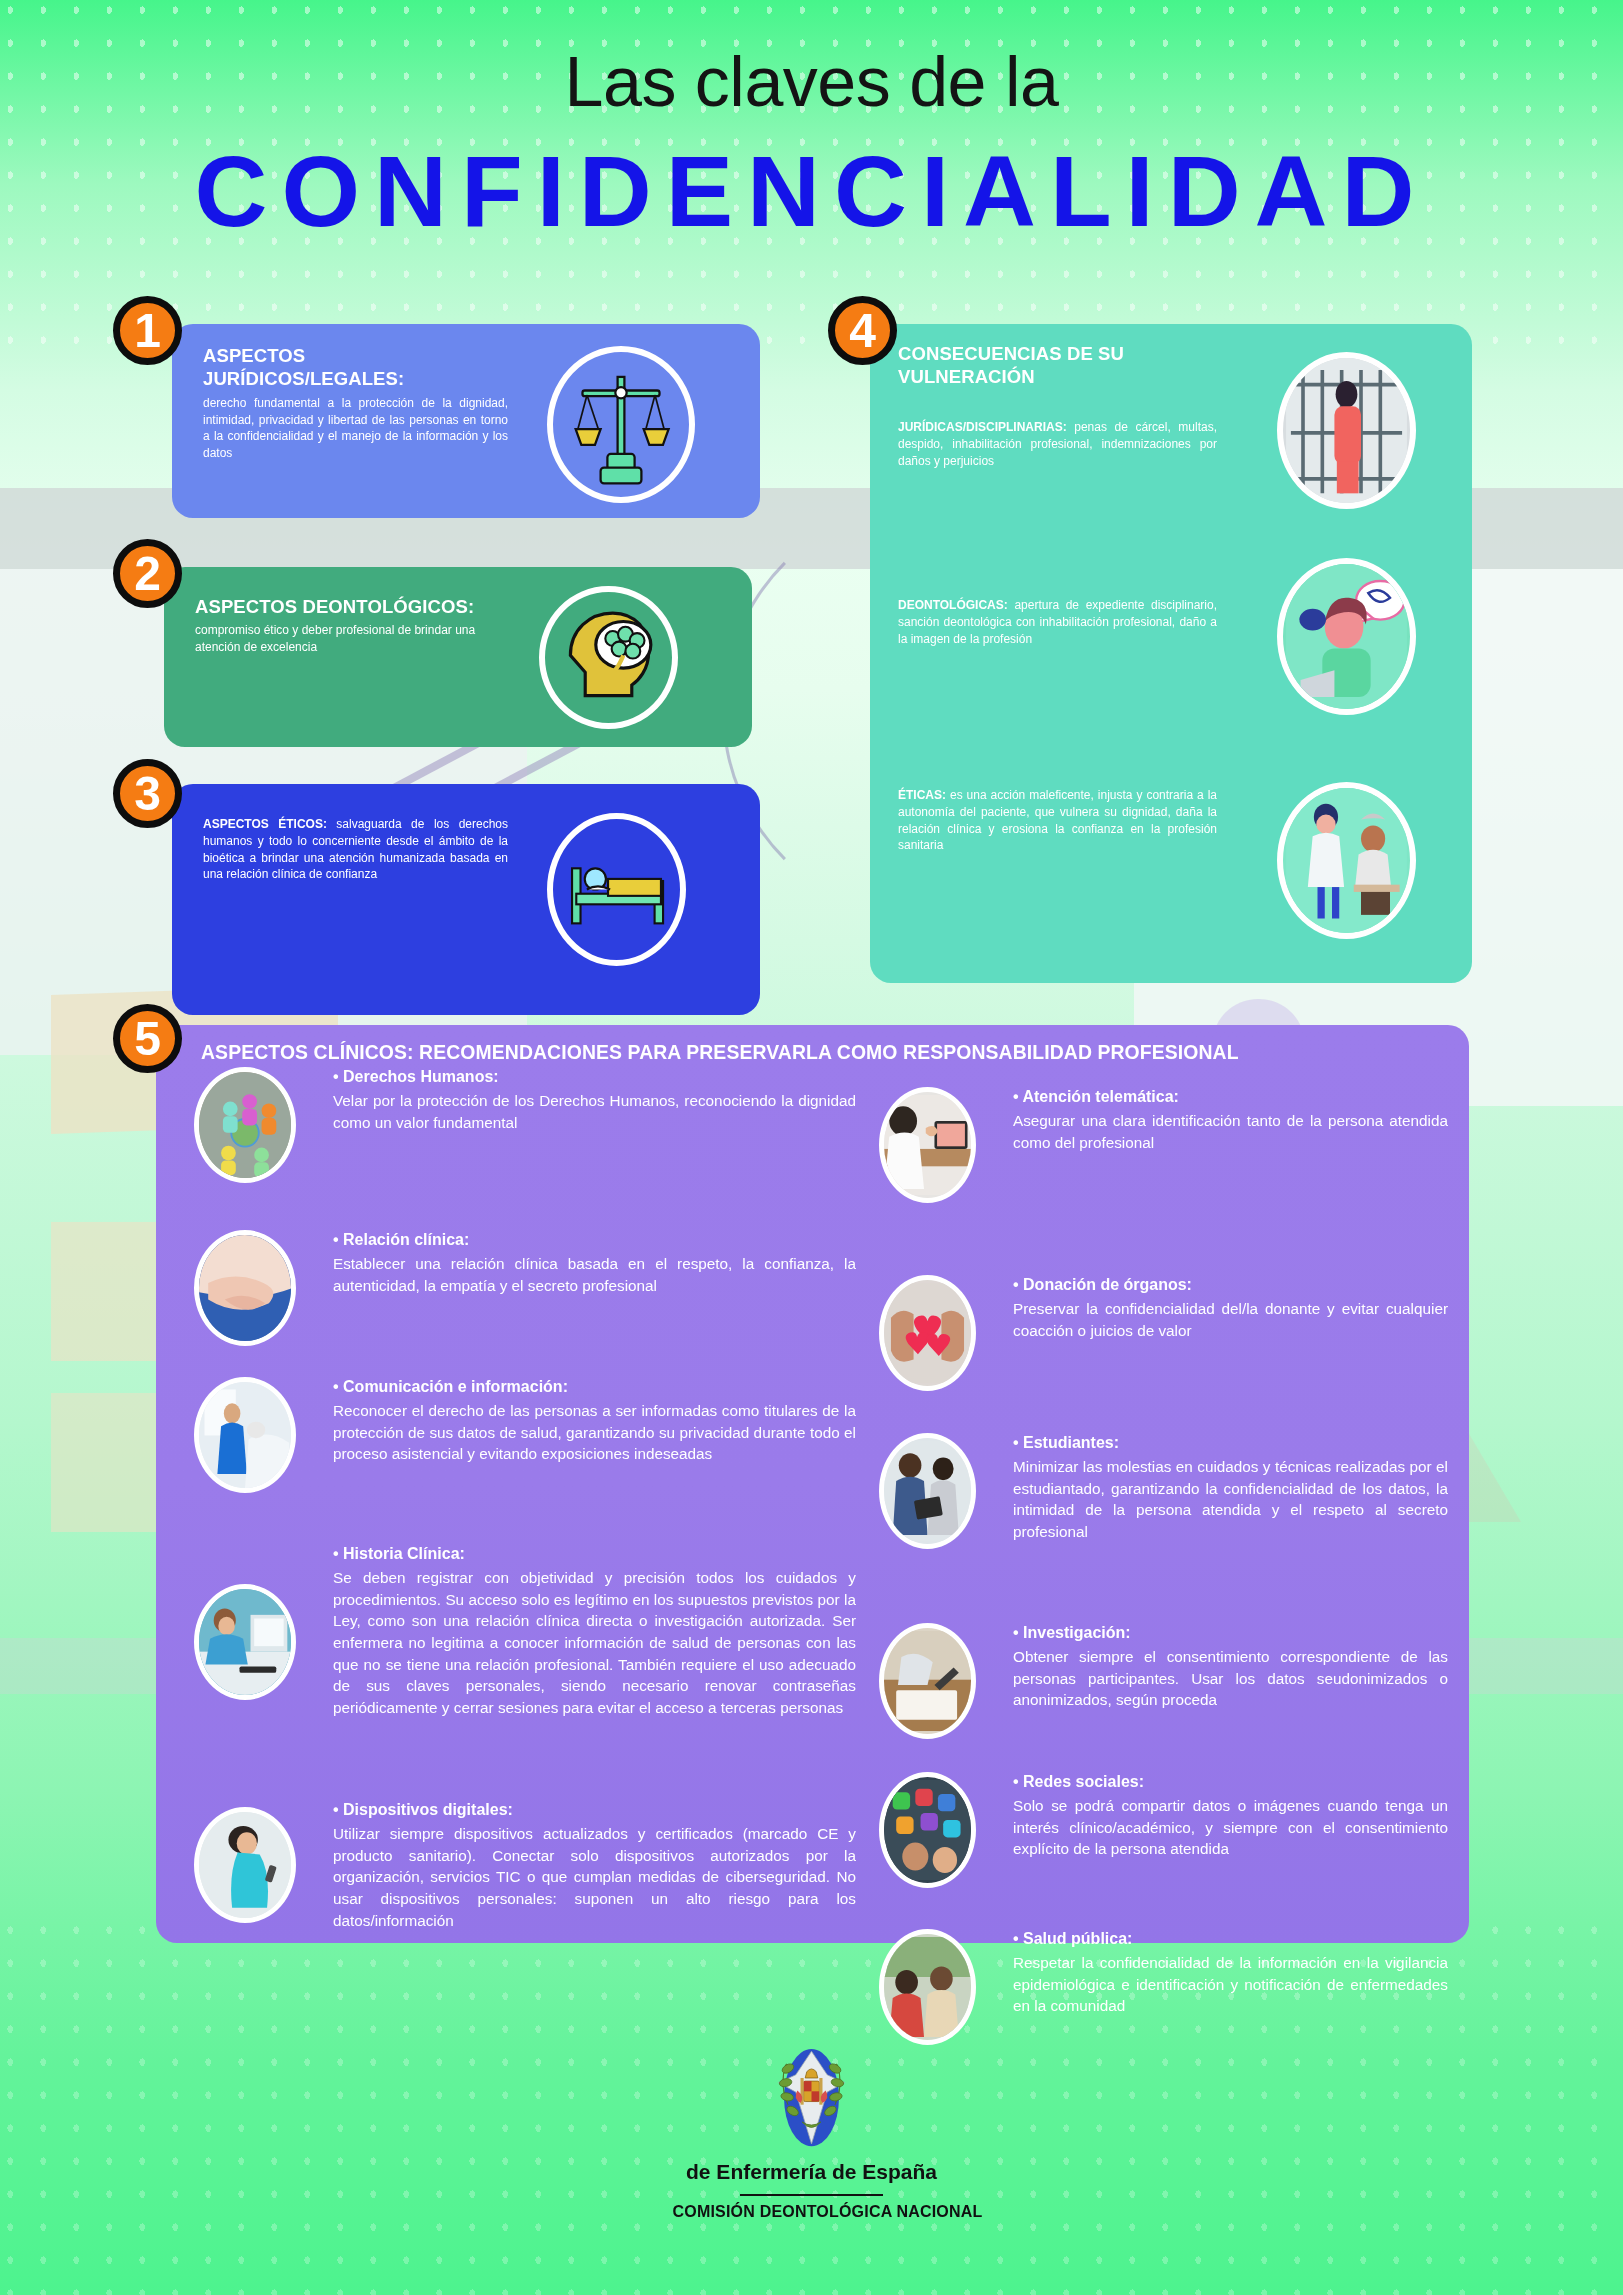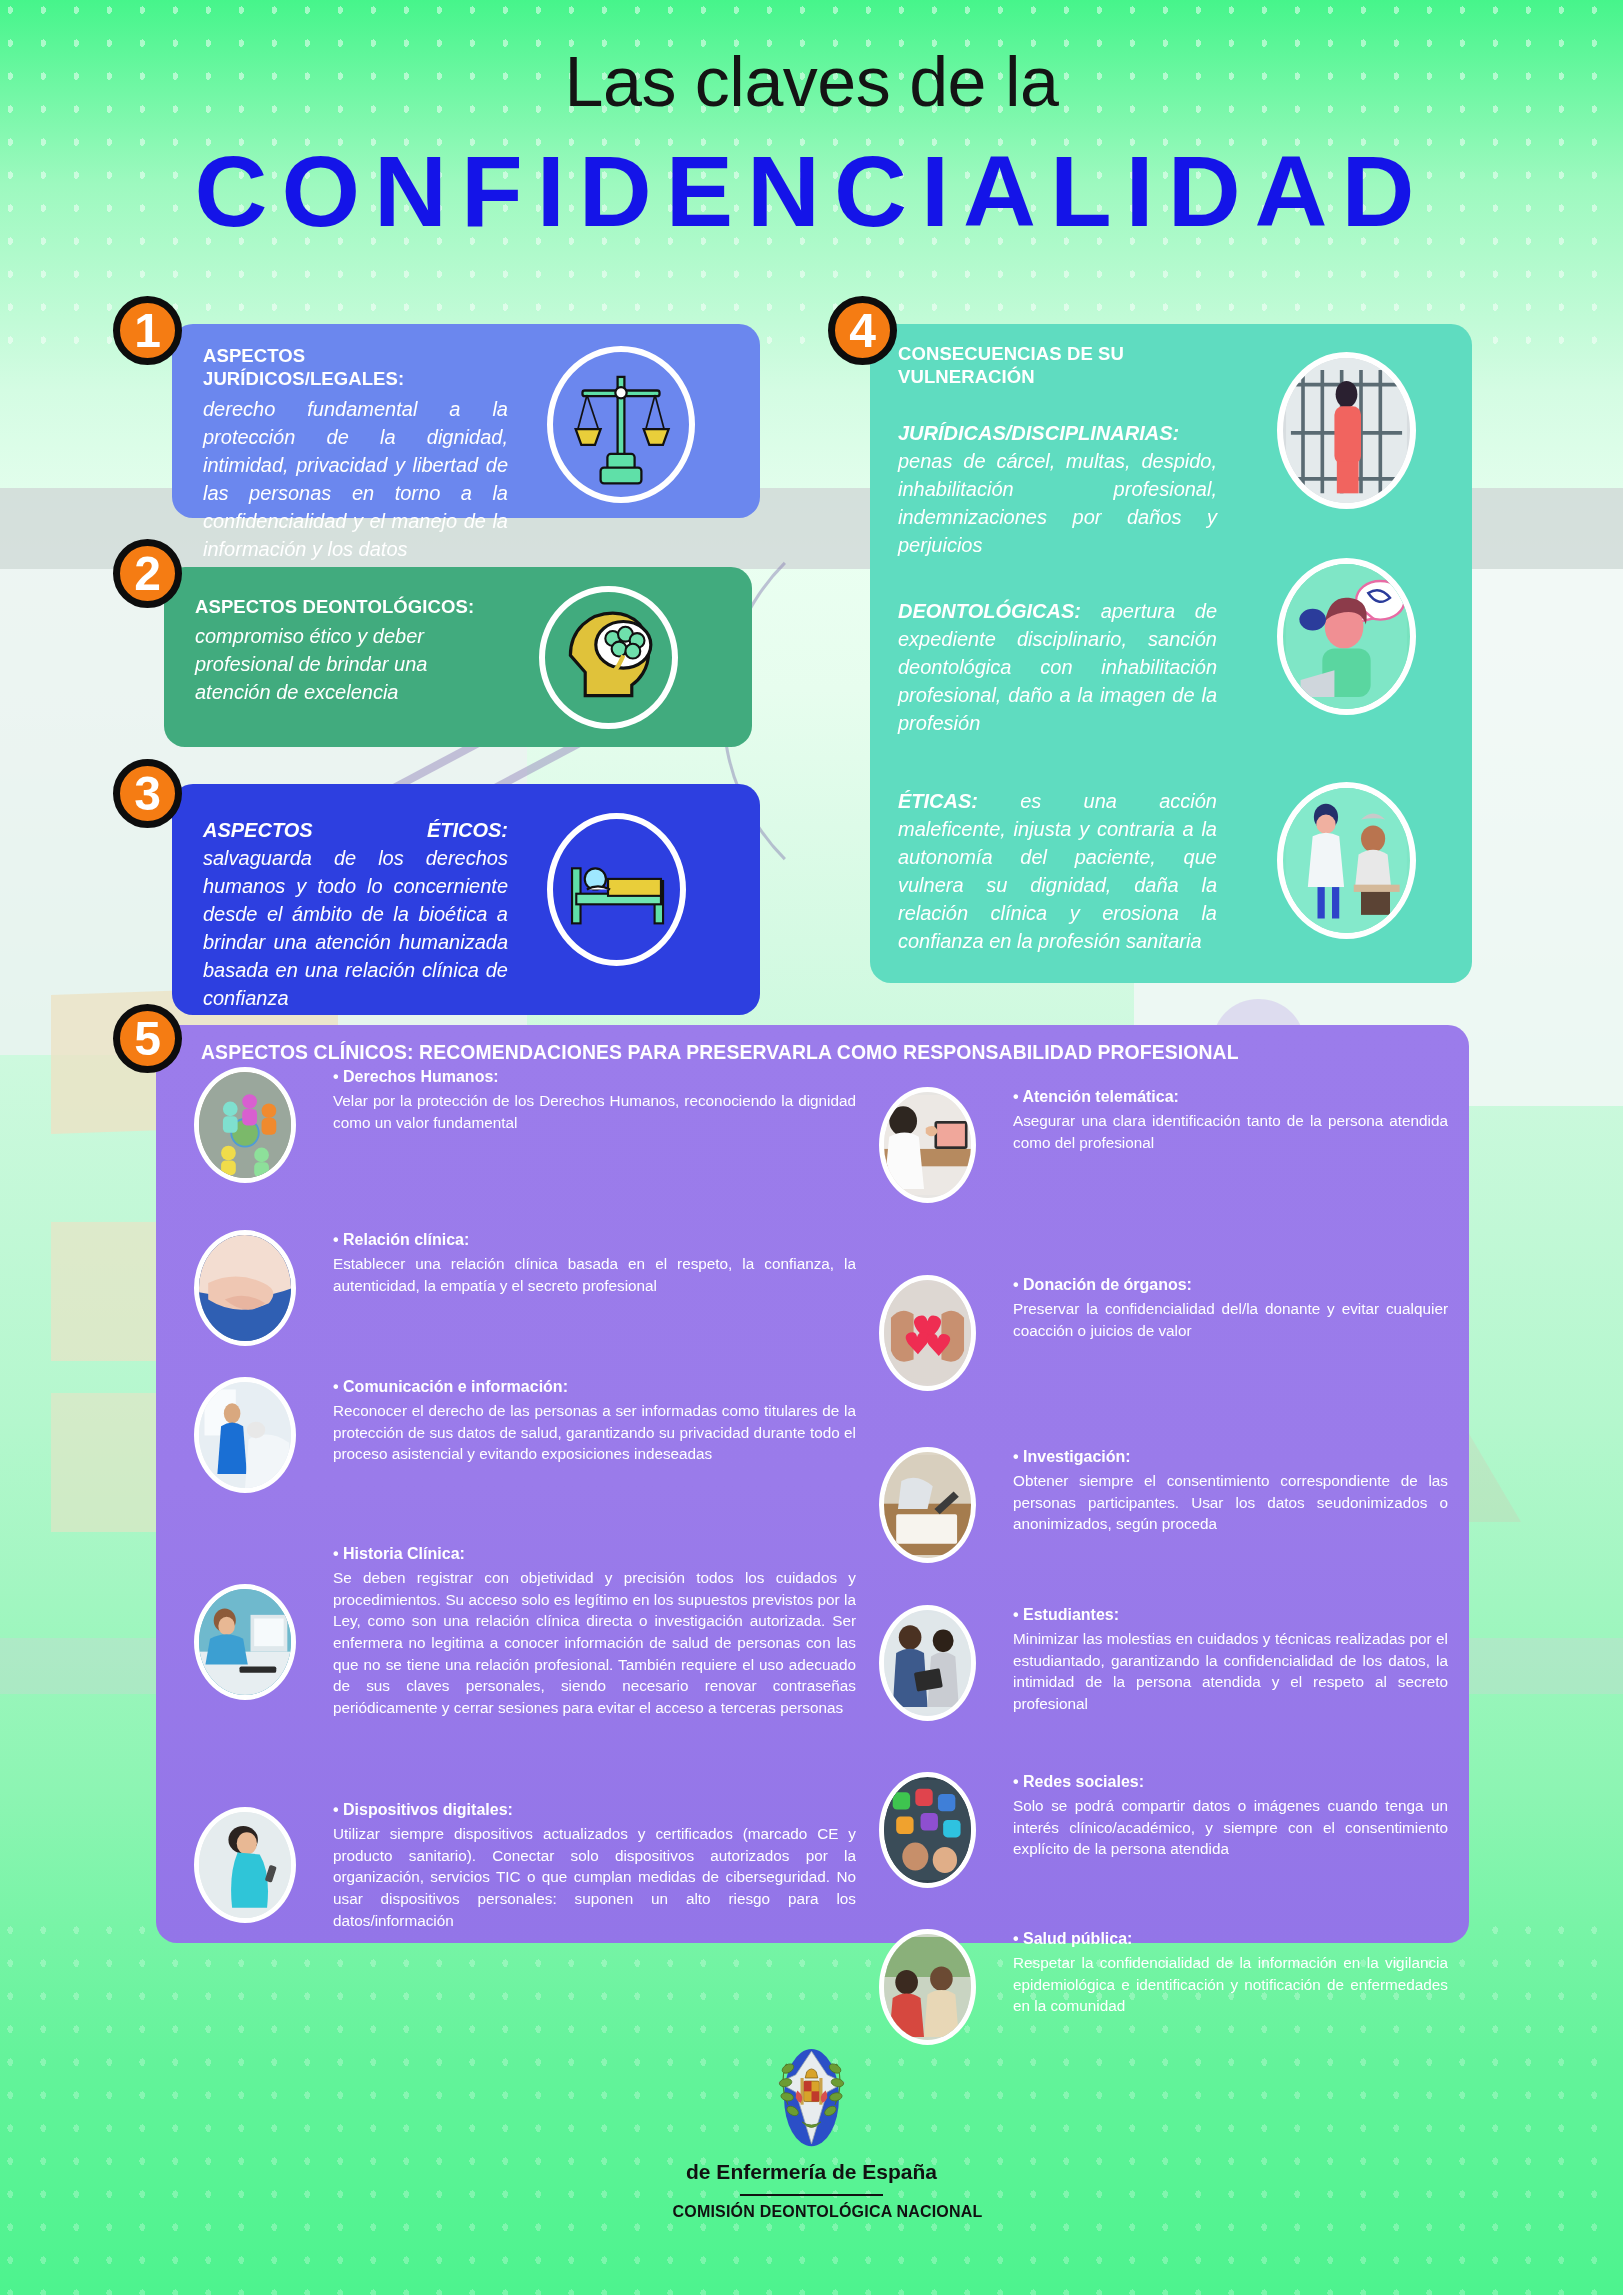--- a/index.html
+++ b/index.html
@@ -57,23 +57,22 @@
   }
 
   
   .card{position:absolute;border-radius:21px;box-sizing:border-box;z-index:20;}
   .card-inner{position:relative;width:100%;height:100%;}
   .ttl{
     color:#ffffff;font-weight:bold;font-size:18.5px;line-height:1.22;
     letter-spacing:0.1px;
   }
   .body{
-    color:#ffffff;font-size:20px;line-height:1.40;text-align:justify;
+    color:#ffffff;font-size:12px;line-height:1.40;text-align:justify;
     font-weight:300;
-    font-style:italic;
   }
   .body b{font-weight:bold;}
   
   .oval{
     position:absolute;border-radius:50%;
     border:6px solid #ffffff;background:transparent;
     box-sizing:border-box;overflow:hidden;
     display:flex;align-items:center;justify-content:center;
   }
   .oval .ph{width:100%;height:100%;display:block;}
@@ -417,50 +416,50 @@
             <path d="M52 72 q-7 -10 2 -13 q7 -2 8 5 q2 -7 9 -5 q9 3 2 13 l-10 12z"></path>
           </g>
         </svg>
       </div>
       <div style="margin-left:134px;">
         <div class="s5h">• Donación de órganos:</div>
         <div class="s5p">Preservar la confidencialidad del/la donante y evitar cualquier coacción o juicios de valor</div>
       </div>
     </div>
 
-    <div class="s5item" style="margin-top:56px;height:116px;">
-      <div class="s5pic" style="left:0;top:0;width:97px;height:116px;background:#ded6c6;">
-        <svg viewBox="0 0 100 115" class="ph-img" aria-hidden="true">
-          <rect width="100" height="115" fill="#d8cfbe"></rect>
-          <rect x="0" y="56" width="100" height="59" fill="#a57c4e"></rect>
-          <rect x="14" y="68" width="70" height="34" rx="2" fill="#f7f4ee"></rect>
-          <path d="M20 30 q18 -10 36 6 l-6 26 h-34z" fill="#e0e4e8"></path>
-          <path d="M58 62 l22 -20 l6 6 l-22 20z" fill="#3c3c3c"></path>
-        </svg>
-      </div>
-      <div style="margin-left:134px;">
-        <div class="s5h">• Investigación:</div>
-        <div class="s5p">Obtener siempre el consentimiento correspondiente de las personas participantes. Usar los datos seudonimizados o anonimizados, según proceda</div>
-      </div>
-    </div>
-
     <div class="s5item" style="margin-top:42px;height:134px;">
       <div class="s5pic" style="left:0;top:0;width:97px;height:116px;background:#dfe6ea;">
         <svg viewBox="0 0 100 115" class="ph-img" aria-hidden="true">
           <rect width="100" height="115" fill="#e0e7ea"></rect>
           <ellipse cx="30" cy="28" rx="13" ry="14" fill="#4b3222"></ellipse>
           <path d="M14 46 q16 -10 32 0 l4 62 h-40z" fill="#3d5a8c"></path>
           <ellipse cx="68" cy="32" rx="12" ry="13" fill="#2d2118"></ellipse>
           <path d="M54 50 q14 -10 28 0 l4 58 h-36z" fill="#c9ccd2"></path>
           <rect x="36" y="66" width="30" height="22" rx="2" fill="#2b2b2b" transform="rotate(-10 51 77)"></rect>
         </svg>
       </div>
       <div style="margin-left:134px;">
         <div class="s5h">• Estudiantes:</div>
         <div class="s5p">Minimizar las molestias en cuidados y técnicas realizadas por el estudiantado, garantizando la confidencialidad de los datos, la intimidad de la persona atendida y el respeto al secreto profesional</div>
+      </div>
+    </div>
+
+    <div class="s5item" style="margin-top:56px;height:116px;">
+      <div class="s5pic" style="left:0;top:0;width:97px;height:116px;background:#ded6c6;">
+        <svg viewBox="0 0 100 115" class="ph-img" aria-hidden="true">
+          <rect width="100" height="115" fill="#d8cfbe"></rect>
+          <rect x="0" y="56" width="100" height="59" fill="#a57c4e"></rect>
+          <rect x="14" y="68" width="70" height="34" rx="2" fill="#f7f4ee"></rect>
+          <path d="M20 30 q18 -10 36 6 l-6 26 h-34z" fill="#e0e4e8"></path>
+          <path d="M58 62 l22 -20 l6 6 l-22 20z" fill="#3c3c3c"></path>
+        </svg>
+      </div>
+      <div style="margin-left:134px;">
+        <div class="s5h">• Investigación:</div>
+        <div class="s5p">Obtener siempre el consentimiento correspondiente de las personas participantes. Usar los datos seudonimizados o anonimizados, según proceda</div>
       </div>
     </div>
 
     <div class="s5item" style="margin-top:33px;height:120px;">
       <div class="s5pic" style="left:0;top:0;width:97px;height:116px;background:#30424e;">
         <svg viewBox="0 0 100 115" class="ph-img" aria-hidden="true">
           <rect width="100" height="115" fill="#3a4c58"></rect>
           <g>
             <rect x="10" y="14" width="20" height="20" rx="5" fill="#3ec44f"></rect>
             <rect x="36" y="10" width="20" height="20" rx="5" fill="#e0444d"></rect>

